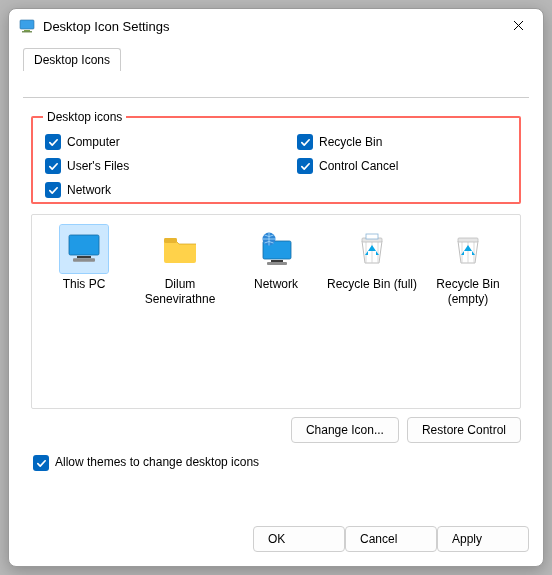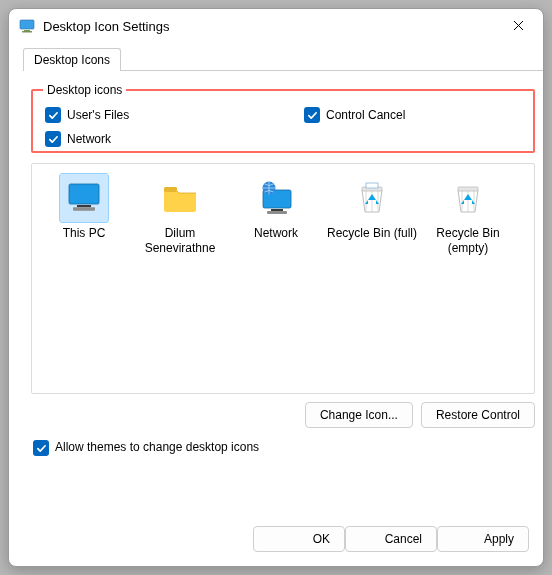--- a/index.html
+++ b/index.html
@@ -38,24 +38,25 @@
     flex: 1;
   }
   .close-btn {
     width: 46px; height: 30px;
     display: flex; align-items: center; justify-content: center;
     border-radius: 5px;
     cursor: pointer;
   }
   .close-x { font-size: 13px; line-height: 1; }
   .content {
-    padding: 2px 0 10px 14px;
+    padding: 2px 14px 10px 14px;
     flex: 1;
     display: flex;
     flex-direction: column;
+    gap: 27px;
   }
   .tabstrip {
     display: flex;
     align-items: flex-end;
     height: 26px;
   }
   .tab {
     border: 1px solid #ccc;
     border-bottom: none;
     background: #fff;
@@ -103,21 +104,21 @@
     width: 16px; height: 16px;
     border-radius: 3px;
     background: #0067c0;
     display: flex; align-items: center; justify-content: center;
     flex-shrink: 0;
   }
   .chk svg { width: 11px; height: 11px; }
   .icon-preview {
     border: 1px solid #dcdcdc;
     border-radius: 2px;
-    height: 231px;
+    height: 195px;
     padding: 10px 6px 4px 6px;
     display: flex;
     align-items: flex-start;
     gap: 4px;
   }
   .icon-item {
     width: 92px;
     text-align: center;
     font-size: 12px;
     line-height: 1.25;
@@ -135,21 +136,21 @@
     gap: 8px;
     margin: 8px 0 10px 0;
   }
   .btn {
     border: 1px solid #cfcfcf;
     background: #fdfdfd;
     border-radius: 4px;
     padding: 5px 14px;
     font-size: 12px;
     min-width: 100px;
-    text-align: right;
+    text-align: left;
     cursor: pointer;
   }
   .allow-row {
     display: flex;
     align-items: flex-start;
     gap: 6px;
     margin: 2px 0 0 2px;
   }
   .footer {
     border-top: 0;
@@ -191,20 +192,36 @@
 
       <fieldset class="highlight-box">
         <legend>Desktop icons</legend>
         <div class="check-grid">
           <label class="check-item">
             <span class="chk">
                 <svg viewBox="0 0 12 12">
                   <path d="M2 6.2 L4.6 8.8 L10 3" stroke="#fff" stroke-width="1.8" fill="none" stroke-linecap="round" stroke-linejoin="round"></path>
                 </svg>
               </span>
+            <span>Computer</span>
+          </label>
+          <label class="check-item">
+            <span class="chk">
+                <svg viewBox="0 0 12 12">
+                  <path d="M2 6.2 L4.6 8.8 L10 3" stroke="#fff" stroke-width="1.8" fill="none" stroke-linecap="round" stroke-linejoin="round"></path>
+                </svg>
+              </span>
+            <span>Recycle Bin</span>
+          </label>
+          <label class="check-item">
+            <span class="chk">
+                <svg viewBox="0 0 12 12">
+                  <path d="M2 6.2 L4.6 8.8 L10 3" stroke="#fff" stroke-width="1.8" fill="none" stroke-linecap="round" stroke-linejoin="round"></path>
+                </svg>
+              </span>
             <span>User's Files</span>
           </label>
           <label class="check-item">
             <span class="chk">
                 <svg viewBox="0 0 12 12">
                   <path d="M2 6.2 L4.6 8.8 L10 3" stroke="#fff" stroke-width="1.8" fill="none" stroke-linecap="round" stroke-linejoin="round"></path>
                 </svg>
               </span>
             <span>Control Cancel</span>
           </label>

